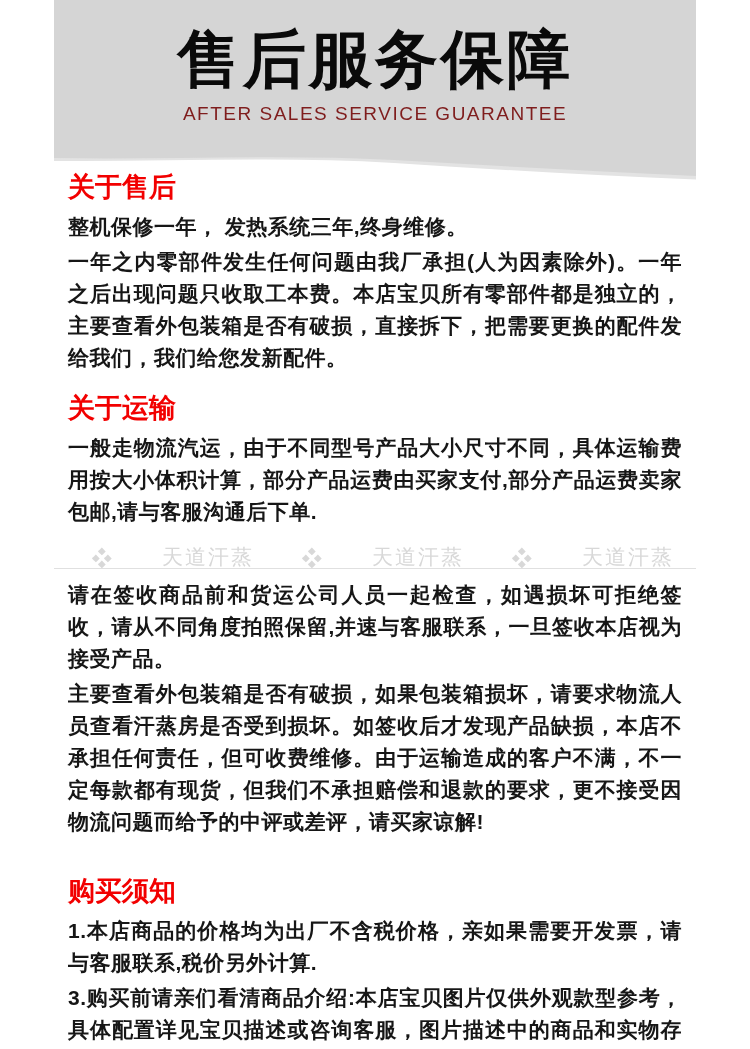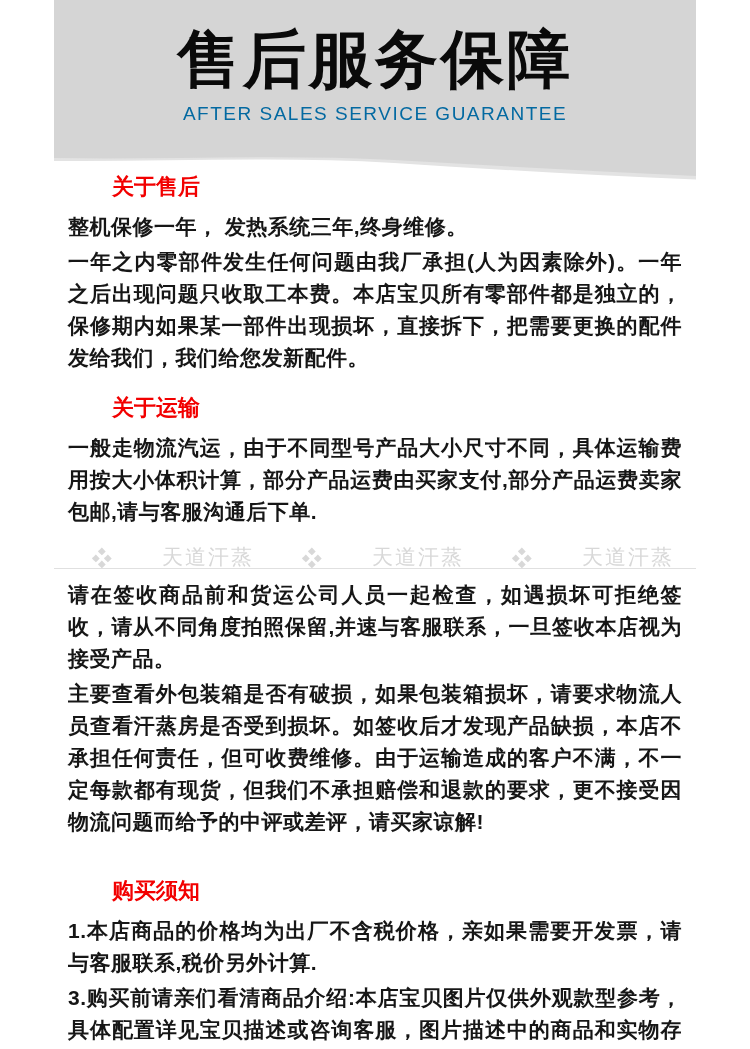--- a/index.html
+++ b/index.html
@@ -25,37 +25,36 @@
     line-height:70px;
     font-weight:bold;
     letter-spacing:3px;
     color:#0a0a0a;
   }
   .header-subtitle {
     margin-top:9px;
     font-size:19px;
     letter-spacing:1.5px;
     font-weight:500;
-    color:#0369a1;
+    color:#7f1d1d;
   }
   .wave { display:block; width:750px; height:34px; }
   
   .content {
     position:relative;
     margin-top:-14px;
     padding:0 14px;
   }
   .sec { margin-bottom:17px; }
   .sec-heading {
-    font-size:22px;
+    font-size:27px;
     line-height:34px;
     font-weight:bold;
     color:var(--accent,#f20000);
     margin-bottom:7px;
-    margin-left:44px;
   }
   .sec-para {
     font-size:21px;
     line-height:32px;
     letter-spacing:0.5px;
     color:var(--text,#161616);
     margin-bottom:3px;
     text-align:justify;
     font-weight:bold;
   }
@@ -104,21 +103,21 @@
   <svg class="wave" viewBox="0 0 750 34" preserveAspectRatio="none" aria-hidden="true">
     <path d="M0 0 H750 V33 C620 30 480 22 340 13 C230 6 110 12 0 11 Z" fill="#e3e3e3"></path>
     <path d="M0 0 H750 V30 C620 26 480 18 340 10 C230 4 110 10 0 8 Z" fill="#d5d5d5"></path>
   </svg>
 
   <div class="content">
     <div class="sections-top">
         <section class="sec">
           <h2 class="sec-heading">关于售后</h2>
           <p class="sec-para">整机保修一年， 发热系统三年,终身维修。</p>
-          <p class="sec-para">一年之内零部件发生任何问题由我厂承担(人为因素除外)。一年之后出现问题只收取工本费。本店宝贝所有零部件都是独立的，保修期内如果某一部件出现损坏，直接拆下，把需要更换的配件发给我们，我们给您发新配件。</p>
+          <p class="sec-para">一年之内零部件发生任何问题由我厂承担(人为因素除外)。一年之后出现问题只收取工本费。本店宝贝所有零部件都是独立的，主要查看外包装箱是否有破损，直接拆下，把需要更换的配件发给我们，我们给您发新配件。</p>
         </section>
         <section class="sec">
           <h2 class="sec-heading">关于运输</h2>
           <p class="sec-para">一般走物流汽运，由于不同型号产品大小尺寸不同，具体运输费用按大小体积计算，部分产品运费由买家支付,部分产品运费卖家包邮,请与客服沟通后下单.</p>
         </section>
       </div>
 
     <div class="watermark">
         <div class="wm-item">
           <span class="wm-icon">

